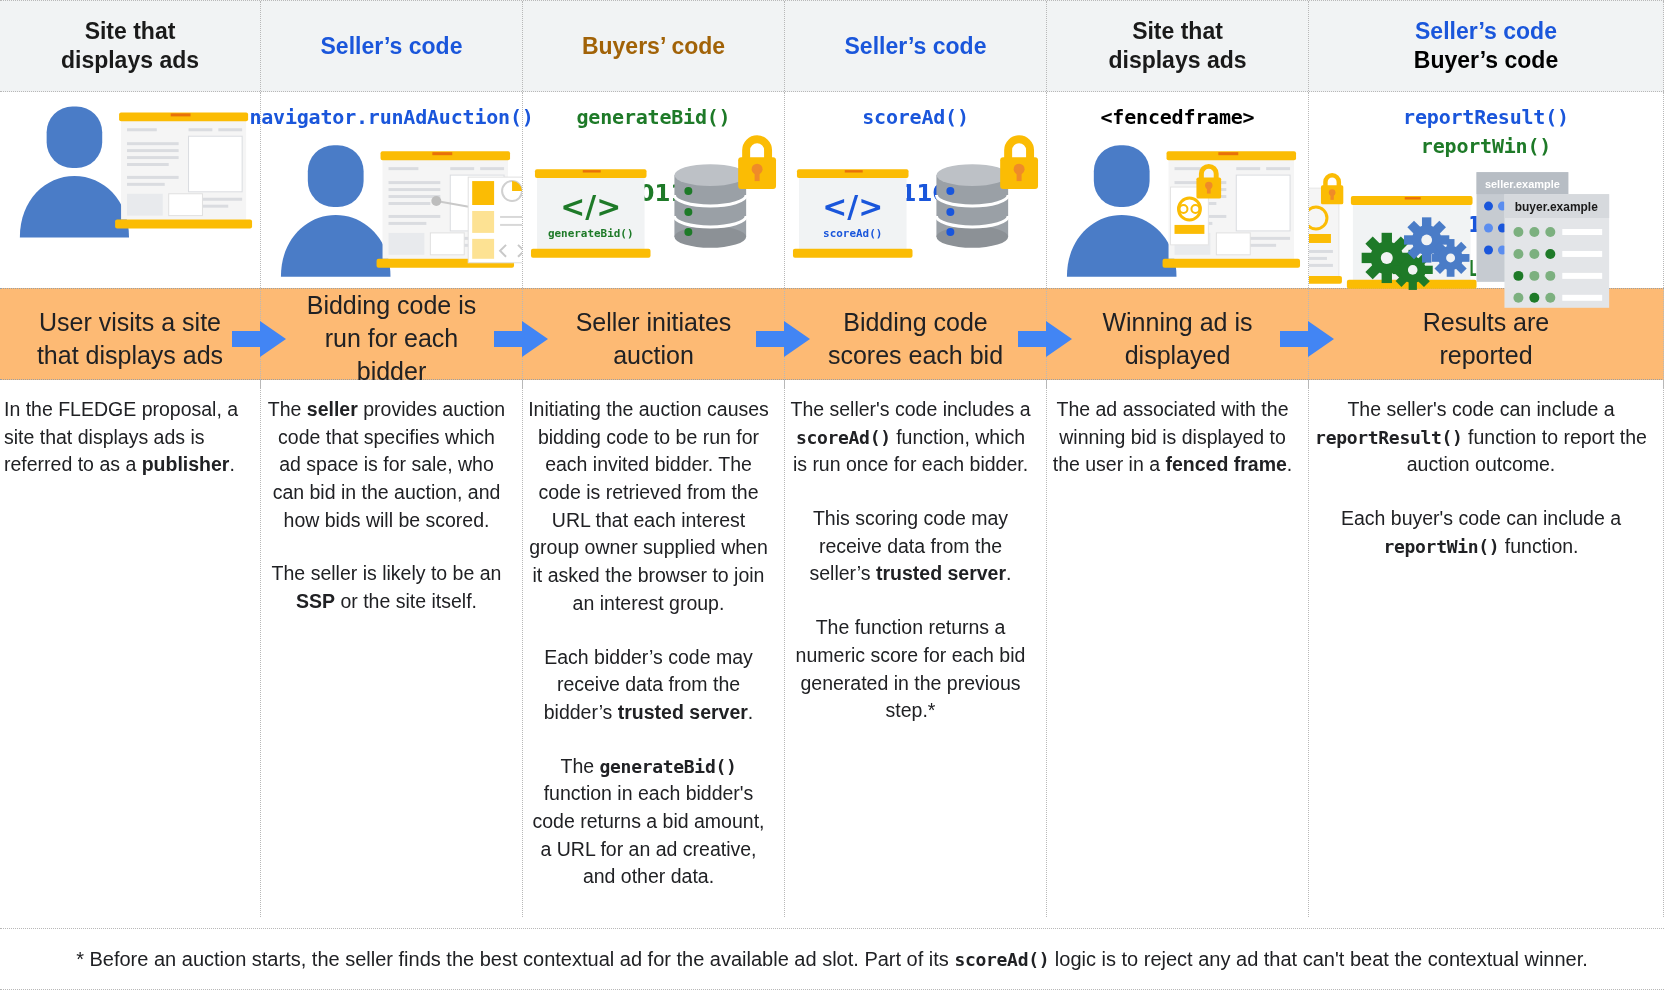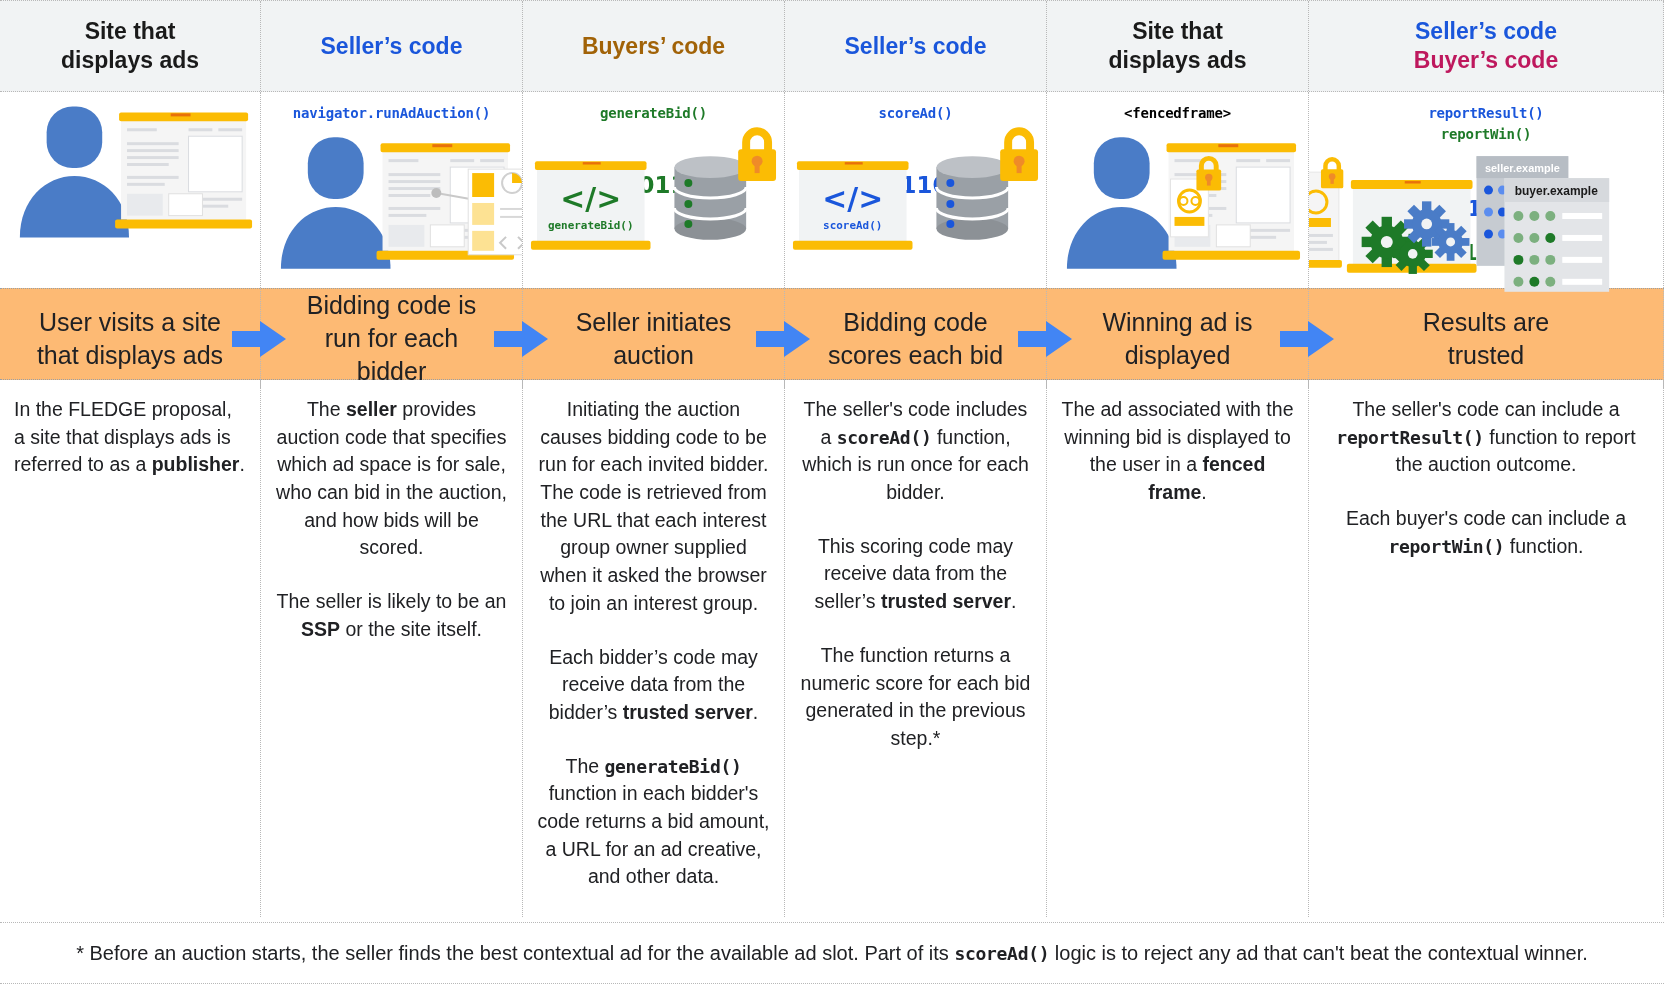--- a/index.html
+++ b/index.html
@@ -18,41 +18,41 @@
 
   
   .header-row{height:92px;background:#f1f3f4;border-top:1px dotted #b8b8b8;border-bottom:1px dotted #b8b8b8;}
   .header-cell{display:flex;flex-direction:column;align-items:center;justify-content:center;
     font-size:23px;font-weight:bold;line-height:1.24;text-align:center;}
 
   
   .api-row{height:196px;}
   .api-cell{display:flex;flex-direction:column;align-items:center;}
   .api-label{font-family:"DejaVu Sans Mono","Liberation Mono",monospace;
-    font-size:14px;font-weight:bold;margin-top:12px;line-height:1.35;text-align:center;letter-spacing:-.2px;}
+    font-size:20px;font-weight:bold;margin-top:12px;line-height:1.35;text-align:center;letter-spacing:-.2px;}
 
   .art{position:relative;width:100%;height:150px;margin-top:-2px;}
 
   
   .banner-row{height:92px;background:#fdba74;border-top:1px dotted #9aa0a6;border-bottom:1px dotted #9aa0a6;}
   .banner-cell{display:flex;align-items:center;justify-content:center;position:relative;}
   .banner-text{font-size:25px;line-height:1.32;text-align:center;color:#202124;padding:0 34px;}
   .arrow{position:absolute;right:-28px;top:50%;transform:translateY(-50%);width:58px;height:40px;z-index:4;}
 
   
   .desc-row{min-height:496px;}
-  .desc-cell{padding:16px 14px 0 14px;font-size:19.5px;line-height:1.42;color:#202124;}
+  .desc-cell{padding:16px 14px 0 4px;font-size:19.5px;line-height:1.42;color:#202124;}
   .desc-cell p{margin:0 0 26px 0;}
   .desc-left{text-align:left;}
   .desc-center{text-align:center;}
   code,.mono{font-family:"DejaVu Sans Mono","Liberation Mono",monospace;font-weight:bold;font-size:18px;letter-spacing:-.3px;}
   b{font-weight:bold;}
 
   
-  .footer{position:absolute;left:0;bottom:16px;width:1664px;height:62px;
+  .footer{position:absolute;left:0;bottom:10px;width:1664px;height:62px;
     border-top:1px dotted #b8b8b8;border-bottom:1px dotted #b8b8b8;
     display:flex;align-items:center;justify-content:center;box-sizing:border-box;}
   .footer-text{font-size:20px;color:#202124;text-align:center;}
 </style>
 </head>
 <body>
 
 <div class="sheet">
 
   <div class="row header-row" id="header-row">
@@ -68,21 +68,21 @@
       </div>
       <div class="cell header-cell">
         <div style="color: rgb(26, 86, 219);">Seller’s code</div>
       </div>
       <div class="cell header-cell">
         <div style="color: rgb(26, 26, 26);">Site that</div>
         <div style="color: rgb(26, 26, 26);">displays ads</div>
       </div>
       <div class="cell header-cell">
         <div style="color: rgb(26, 86, 219);">Seller’s code</div>
-        <div style="color: #be185d;">Buyer’s code</div>
+        <div style="color: #000000;">Buyer’s code</div>
       </div>
     </div>
 
   <div class="row api-row" id="api-row">
       <div class="cell api-cell">
         <div></div>
         <div class="art">
   <svg width="100%" height="150" viewBox="0 0 262 150" preserveAspectRatio="xMidYMid meet">
 
     <g fill="#4a7cc7">
@@ -469,21 +469,21 @@
           <div>Winning ad is</div>
           <div>displayed</div>
         </div>
         <div class="arrow"><svg viewBox="0 0 58 40" width="58" height="40">
     <path d="M2 12 h28 V2 l26 18 -26 18 V28 H2 Z" fill="#4285f4"></path>
   </svg></div>
       </div>
       <div class="cell banner-cell">
         <div class="banner-text">
           <div>Results are</div>
-          <div>trusted</div>
+          <div>reported</div>
         </div>
       </div>
     </div>
 
   <div class="row desc-row" id="desc-row">
       <div class="cell desc-cell">
         <p class="desc-left">In the FLEDGE proposal, a site that displays ads is referred to as a <b>publisher</b>.</p>
       </div>
       <div class="cell desc-cell">
         <p class="desc-center">The <b>seller</b> provides auction code that specifies which ad space is for sale, who can bid in the auction, and how bids will be scored.</p>

